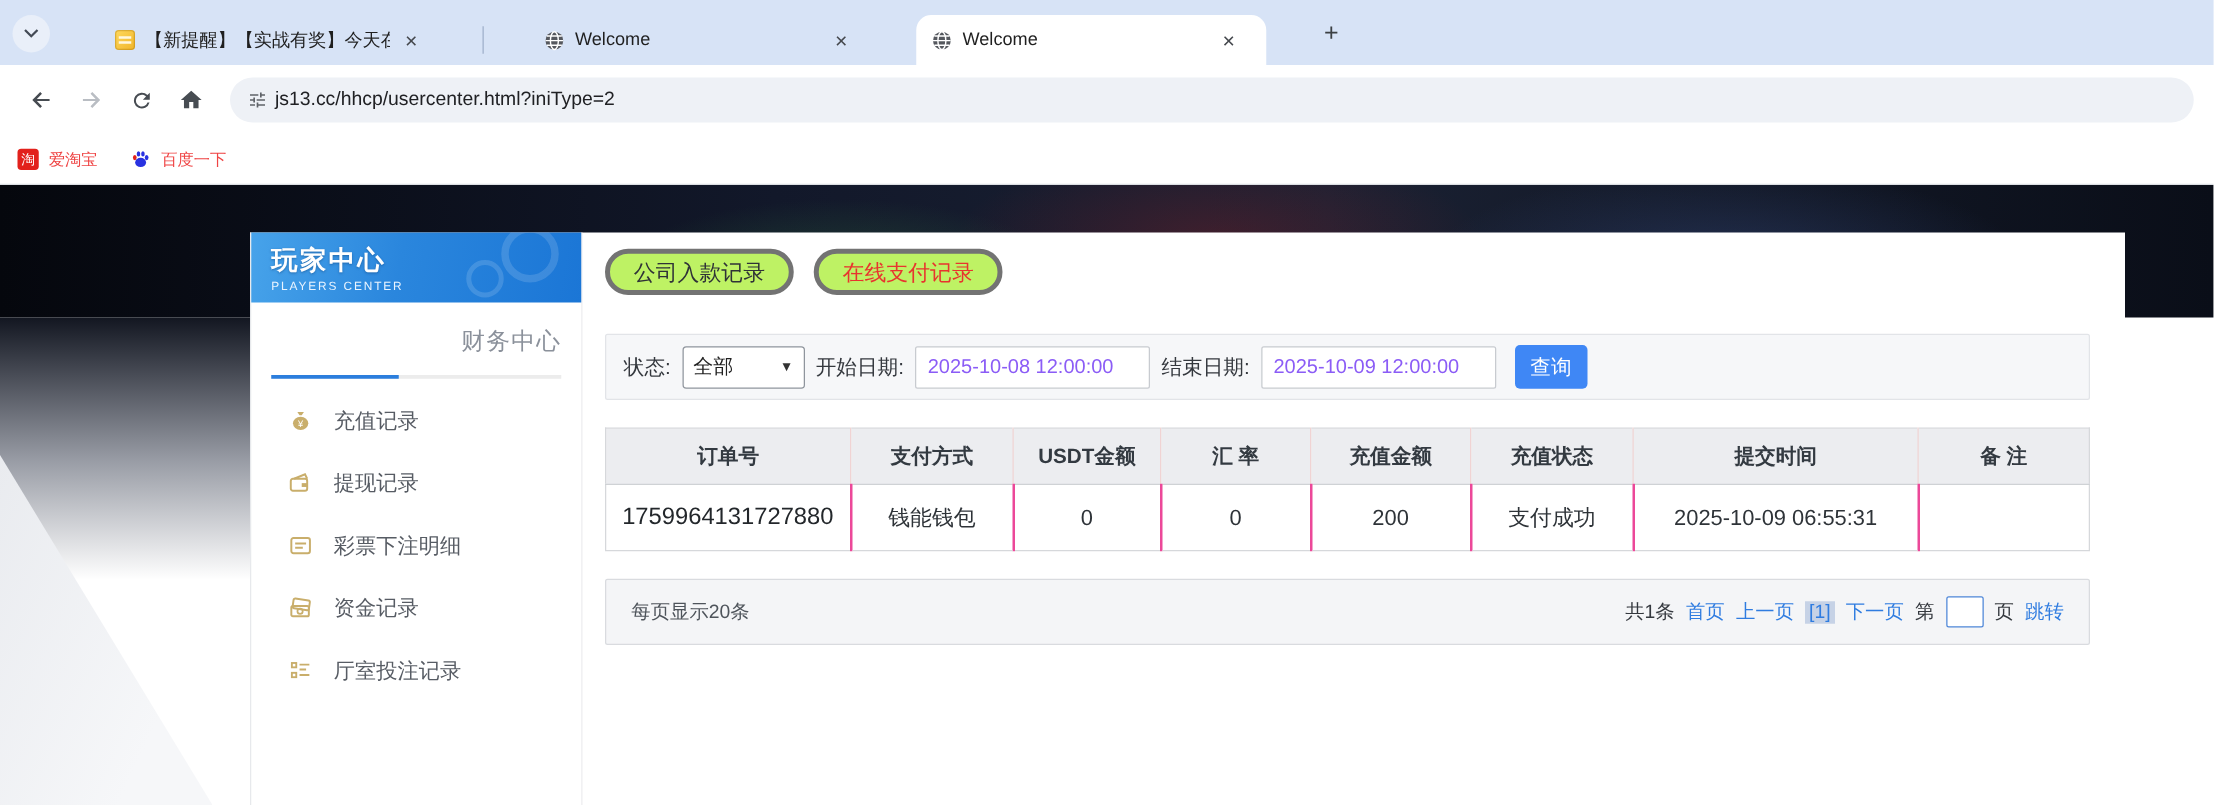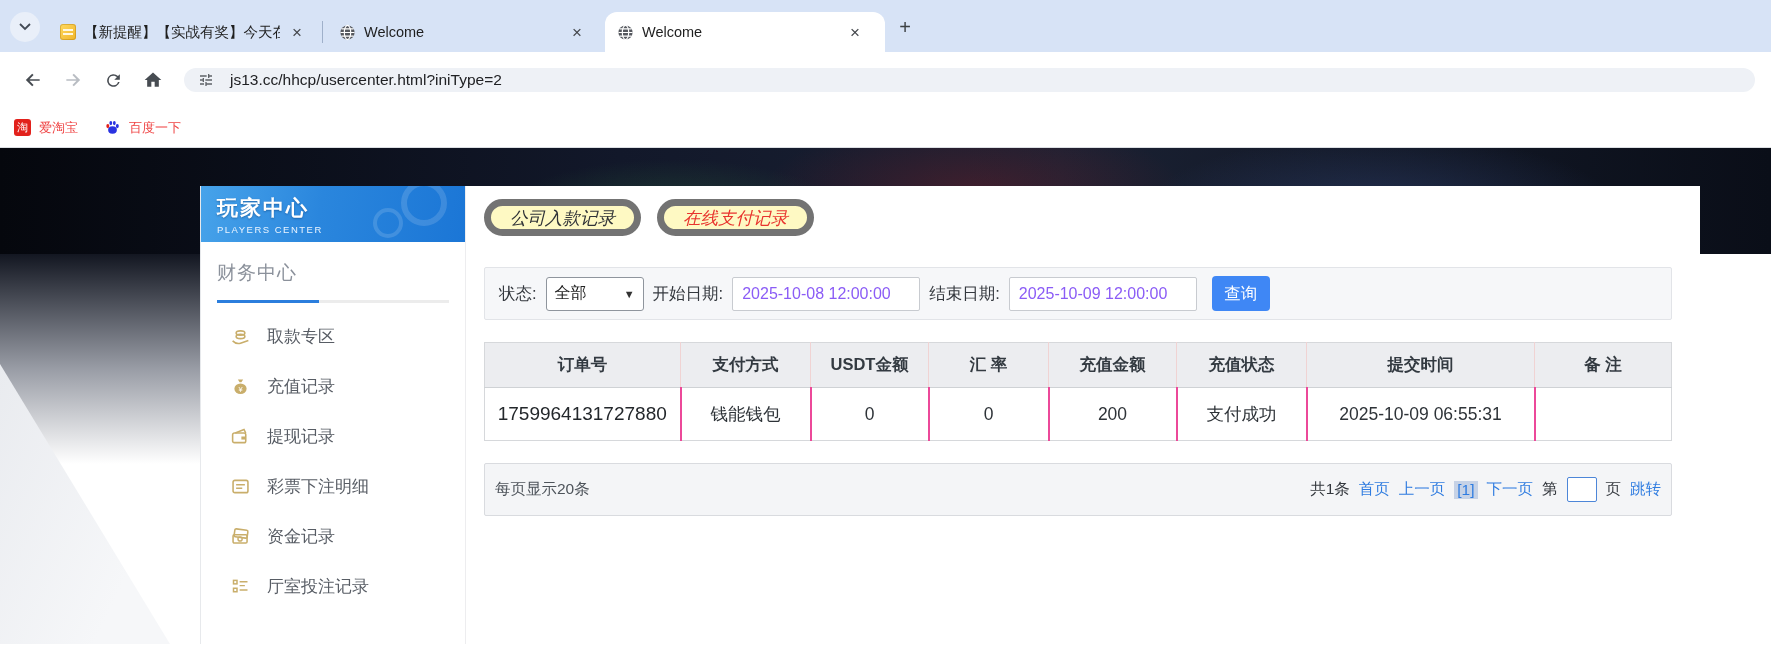--- a/index.html
+++ b/index.html
@@ -1,41 +1,41 @@
 <!DOCTYPE html>
 <html><head>
 <meta charset="utf-8">
 <style>
   * { margin:0; padding:0; box-sizing:border-box; }
   html,body { width:1771px; height:645px; overflow:hidden;
     font-family:"Liberation Sans","DejaVu Sans",sans-serif; background:#fff; }
 
   
-  .tabstrip { height:52px; background:#d7e3f6; display:flex; align-items:flex-end; padding-left:8px; }
+  .tabstrip { height:52px; background:#d7e3f6; display:flex; align-items:flex-end; padding-left:8px;gap:32px; }
   .strip-btn { width:30px; height:30px; border-radius:50%; display:flex; align-items:center; justify-content:center;
     margin:0 8px 10px 2px; background:#e9eff9; color:#434a55; }
   .tab { height:40px; display:flex; align-items:center; padding:0 10px 0 12px; gap:8px; min-width:0; }
   .tab .title { font-size:14.5px; color:#1f1f1f; white-space:nowrap; overflow:hidden; max-width:196px; }
   .tab.inactive { border-radius:10px; }
   .tab.active { background:#fff; border-radius:12px 12px 0 0; }
   .tab .close { font-size:17px; color:#45484d; padding:0 4px; line-height:1; }
   .tab-sep { width:1px; height:22px; background:#9fb0ca; margin:0 4px 9px 4px; }
   .fav-chat { width:16px; height:16px; border-radius:3px; background:linear-gradient(135deg,#ffd95e,#f0b52a);
     position:relative; flex:none; box-shadow:inset 0 0 0 1px rgba(160,110,0,.35); }
   .fav-chat:after { content:""; position:absolute; left:3px; top:5px; width:10px; height:2px; background:#fff7df; box-shadow:0 4px 0 #fff7df; }
   .globe { flex:none; }
   .newtab-btn { width:28px; height:28px; margin:0 0 11px 6px; display:flex; align-items:center; justify-content:center;
     font-size:20px; color:#3c4043; border-radius:50%; }
   .tab1 { width:270px; } .tab2 { width:278px; } .tab3 { width:280px; }
   .tab .title.grow { flex:1; }
 
   .toolbar { height:56px; background:#fff; display:flex; align-items:center; padding:0 16px; gap:6px; }
   .nav-ic { width:34px; height:34px; display:flex; align-items:center; justify-content:center; border-radius:50%; flex:none; }
-  .omnibox { flex:1; height:24px; margin-left:8px; background:#eef1f6; border-radius:18px;
-    display:flex; align-items:center; padding:0 14px; gap:16px; }
+  .omnibox { flex:1; height:36px; margin-left:8px; background:#eef1f6; border-radius:18px;
+    display:flex; align-items:center; padding:0 14px; gap:6px; }
   .omnibox .url { font-size:15.5px; color:#202124; }
 
   .bookmarks { height:40px; background:#fff; display:flex; align-items:center; padding:0 14px; gap:26px;
     border-bottom:1px solid #dcdfe3; }
   .bm { display:flex; align-items:center; gap:8px; }
   .bm .label { font-size:13px; color:#ef4444;text-align:right; }
   .bm-taobao { width:17px; height:17px; background:#e2211c; color:#fff; border-radius:3px; font-size:11px;
     display:flex; align-items:center; justify-content:center; flex:none; }
 
   
@@ -56,37 +56,37 @@
 
   
   .sidebar { width:265px; flex:none; border-right:1px solid #ededef; }
   .banner { height:56px; position:relative; overflow:hidden; padding:8px 0 0 16px;
     background:linear-gradient(100deg,#47a3ea,#2a86dd 45%,#1b76d6); }
   .banner .t { color:#fff; font-size:21px; font-weight:bold; letter-spacing:2px; text-shadow:0 1px 2px rgba(0,40,90,.4); }
   .banner .s { color:#eaf4ff; font-size:9.5px; letter-spacing:1.5px; margin-top:2px; }
   .banner .deco1,.banner .deco2 { position:absolute; border-radius:50%; border:6px solid rgba(255,255,255,.14); }
   .banner .deco1 { width:46px; height:46px; right:18px; top:-6px; }
   .banner .deco2 { width:30px; height:30px; right:62px; top:22px; border-width:4px; }
-  .section { padding:18px 16px 0 16px; }
+  .section { padding:18px 16px 0 16px;text-align:right; }
   .section .cap { font-size:19px; color:#8b919b; letter-spacing:1px; }
   .section .rule { margin-top:14px; height:3px; background:#ececec; position:relative; }
   .section .rule i { position:absolute; left:0; top:0; width:102px; height:3px; background:#2b7edd; }
   .menu { margin-top:8px; }
   .mi { height:50px; display:flex; align-items:center; gap:16px; padding:0 14px 0 28px; color:#575c64; font-size:17px; }
   .mi .ic { width:22px; height:22px; flex:none; color:#c9ae6b; display:flex; align-items:center; justify-content:center; }
   .mi .lbl { flex:1; }
   .mi.active { background:#2b7edd; color:#fff; }
   .mi.active .ic { color:#fff; }
   .mi .chev { color:#fff; font-size:16px; }
 
   
   .content { flex:1; padding:13px 28px 0 18px; min-width:0; }
   .pill-row { display:flex; gap:16px; }
-  .pill { height:37px; border:7px solid #737373; border-radius:19px; background:#fef9c3;
-    display:flex; align-items:center; padding:0 19px; font-size:17.5px; color:#2f3237;font-style:italic; }
+  .pill { height:37px; border:4px solid #737373; border-radius:19px; background:#bef264;
+    display:flex; align-items:center; padding:0 19px; font-size:17.5px; color:#2f3237; }
   .pill.red { color:#e8342e; }
 
   .filter { margin-top:31px; height:53px; background:#f6f7f9; border:1px solid #e2e4e8; border-radius:2px;
     display:flex; align-items:center; padding:0 14px; gap:9px; }
   .filter .lab { font-size:16.5px; color:#34383e; }
   .sel { width:98px; height:34px; background:#fff; border:1px solid #8f959d; border-radius:3px;
     display:flex; align-items:center; padding:0 8px; font-size:16px; color:#222; justify-content:space-between; }
   .sel .car { font-size:11px; color:#333; }
   .inp { width:188px; height:34px; background:#fff; border:1px solid #c8cbd0; border-radius:2px;
     font-size:16px; color:#8b5cf6; padding:0 9px; font-family:inherit; }
@@ -100,21 +100,21 @@
   table.rec td { height:53px; background:#fff; text-align:center; font-size:17.5px; color:#2e3338;
     border-right:2px solid #ec4899; border-bottom:1px solid #d6d8db; }
   table.rec th:last-child, table.rec td:last-child { border-right:none; }
   table.rec th:nth-child(1){width:196px;} table.rec th:nth-child(2){width:130px;}
   table.rec th:nth-child(3){width:118px;} table.rec th:nth-child(4){width:120px;}
   table.rec th:nth-child(5){width:128px;} table.rec th:nth-child(6){width:130px;}
   table.rec th:nth-child(7){width:228px;}
   table.rec td:first-child { font-size:19px; color:#23272b; }
 
   .pager { margin-top:22px; height:53px; background:#f4f5f7; border:1px solid #d9dbdf; border-radius:2px;
-    display:flex; align-items:center; padding:0 10px; }
+    display:flex; align-items:center; padding:0 20px; }
   .pager .left { font-size:15.5px; color:#4e545b; flex:1; }
   .pager .right { display:flex; align-items:center; gap:9px; font-size:15.5px; color:#34383e; }
   .pager a { color:#2f7ce0; text-decoration:none; }
   .pager .cur { background:#c6d2e6; color:#2f7ce0; padding:0 3px; }
   .pager .jump-inp { width:30px; height:25px; border:1px solid #4d86d8; border-radius:2px; background:#fff; }
 
   svg { display:block; }
 </style>
 </head>
 <body>
@@ -212,30 +212,20 @@
         <div class="t">玩家中心</div>
         <div class="s">PLAYERS CENTER</div>
       </div>
       <div class="section">
         <div class="cap">财务中心</div>
         <div class="rule">
             <i></i>
           </div>
       </div>
       <div class="menu">
-        <div class="mi">
-          <span class="ic">
-            <svg width="21" height="21" viewBox="0 0 24 24">
-                <ellipse cx="12" cy="8" rx="5" ry="2.4" fill="none" stroke="currentColor" stroke-width="1.8"></ellipse>
-                <ellipse cx="12" cy="12" rx="5" ry="2.4" fill="none" stroke="currentColor" stroke-width="1.8"></ellipse>
-                <path d="M3 17c3 3 6 3.6 9 2.6l9-3" stroke="currentColor" stroke-width="1.8" fill="none"></path>
-              </svg>
-            </span>
-          <span class="lbl">取款专区</span>
-        </div>
         <div class="mi">
           <span class="ic">
             <svg width="21" height="21" viewBox="0 0 24 24">
                 <path d="M9 4h6l-2 3h-2z" fill="currentColor"></path>
                 <ellipse cx="12" cy="14.5" rx="7" ry="6" fill="currentColor"></ellipse>
                 <text x="12" y="18" font-size="8.5" text-anchor="middle" fill="#fff">¥</text>
               </svg>
             </span>
           <span class="lbl">充值记录</span>
         </div>

